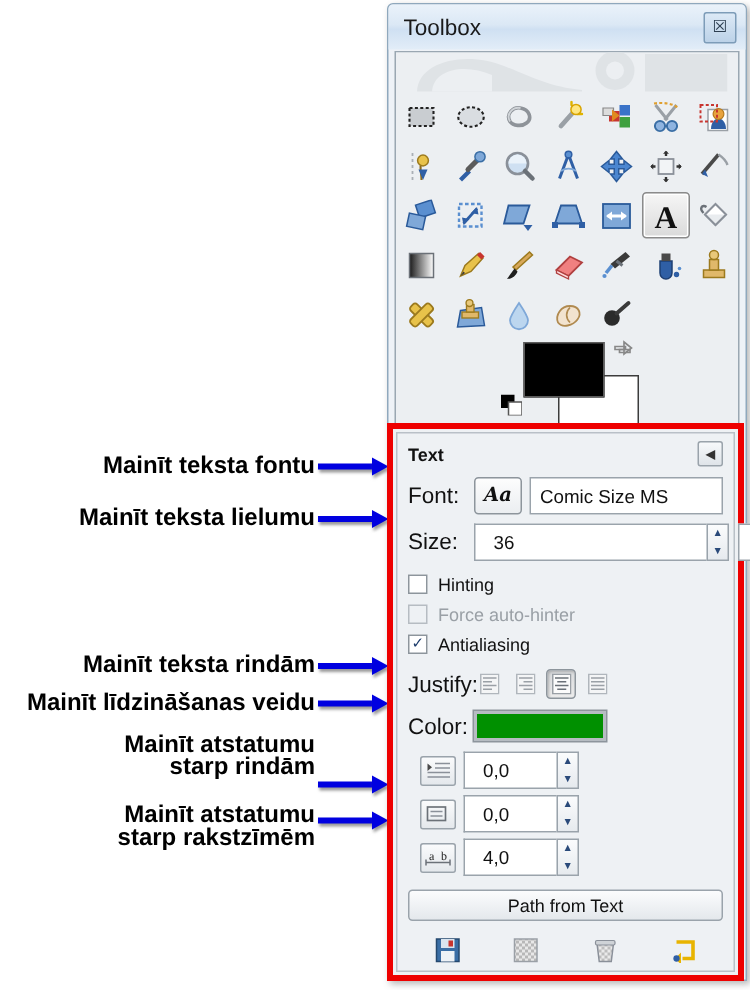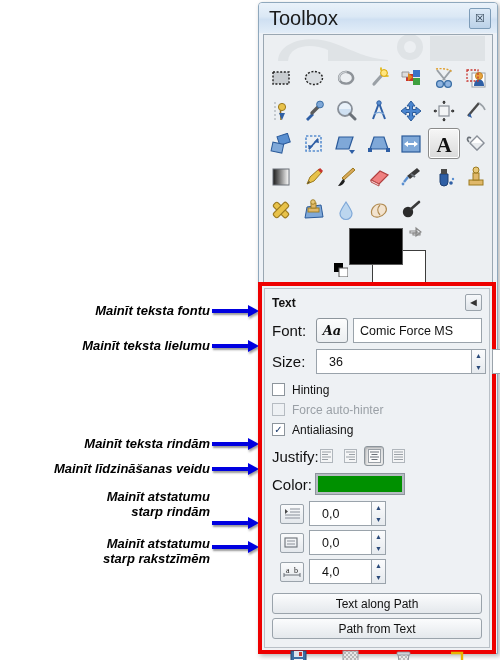--- a/index.html
+++ b/index.html
@@ -7,26 +7,25 @@
     width:500px;height:660px;position:relative;overflow:hidden;
     background:#ffffff;
     font-family:"Liberation Sans", sans-serif;
   }
 
   
   #annotations{position:absolute;left:0;top:0;width:262px;height:660px;}
   .anno{
     position:absolute;
     font-weight:bold;
-    font-size:13px;
+    font-size:16px;
     color:#000;
     text-align:right;
     line-height:15px;
     white-space:pre-line;
-    font-style:italic;
   }
   .arrow{position:absolute;height:12px;}
   .arrow .shaft{
     position:absolute;left:0;top:4px;height:4px;
     background:#0000e0;
     box-shadow:1px 2px 2px rgba(120,120,120,.75);
   }
   .arrow .head{
     position:absolute;top:0;width:0;height:0;
     border-top:6px solid transparent;
@@ -45,21 +44,21 @@
     box-sizing:border-box;
   }
   #titlebar{
     height:30px;
     background:linear-gradient(to bottom,#eaf2fa 0%,#dbe8f5 45%,#cfe0f2 55%,#e2edf8 100%);
     border-radius:3px 3px 0 0;
     display:flex;align-items:center;
     padding:0 6px 0 10px;
     box-sizing:border-box;
   }
-  #title-text{font-size:20px;color:#1a1a1a;flex:1;}
+  #title-text{font-size:15px;color:#1a1a1a;flex:1;}
   #close-btn{
     width:20px;height:19px;
     background:linear-gradient(to bottom,#dce9f6,#bcd2e8);
     border:1px solid #7d9cb8;
     border-radius:2px;
     display:flex;align-items:center;justify-content:center;
     font-size:11px;color:#2c3e50;line-height:1;
     cursor:pointer;
   }
 
@@ -549,21 +548,21 @@
   <div id="opt-inner">
 
     <div class="opt-head">
       <div class="ttl">Text</div>
       <div id="collapse-btn">◀</div>
     </div>
 
     <div class="row">
       <div class="lbl">Font:</div>
       <div id="font-btn">Aa</div>
-      <div id="font-name">Comic Force MS</div>
+      <div id="font-name">Comic Size MS</div>
     </div>
 
     <div class="row">
       <div class="lbl">Size:</div>
       <div class="spin-wrap">
         <div class="spin-field" id="size-field">36</div>
         <div class="spin-btns">
             <i>▲</i>
             <i>▼</i>
           </div>
@@ -675,21 +674,20 @@
         </div>
       <div class="spin-wrap">
         <div class="spin-field" style="width:62px;">4,0</div>
         <div class="spin-btns">
             <i>▲</i>
             <i>▼</i>
           </div>
       </div>
     </div>
 
-    <div class="pbtn">Text along Path</div>
     <div class="pbtn">Path from Text</div>
 
     <div id="bottom-icons">
       <div class="bi">
         <svg width="17" height="17">
             <rect x="1" y="1" width="15" height="15" fill="#3a6ea5" stroke="#24486e" stroke-width="1"></rect>
             <rect x="4" y="1" width="9" height="6" fill="#d9e4ef"></rect>
             <rect x="9" y="2" width="3" height="4" fill="#c8352f"></rect>
             <rect x="4" y="9" width="9" height="7" fill="#eef2f6"></rect>
           </svg>

